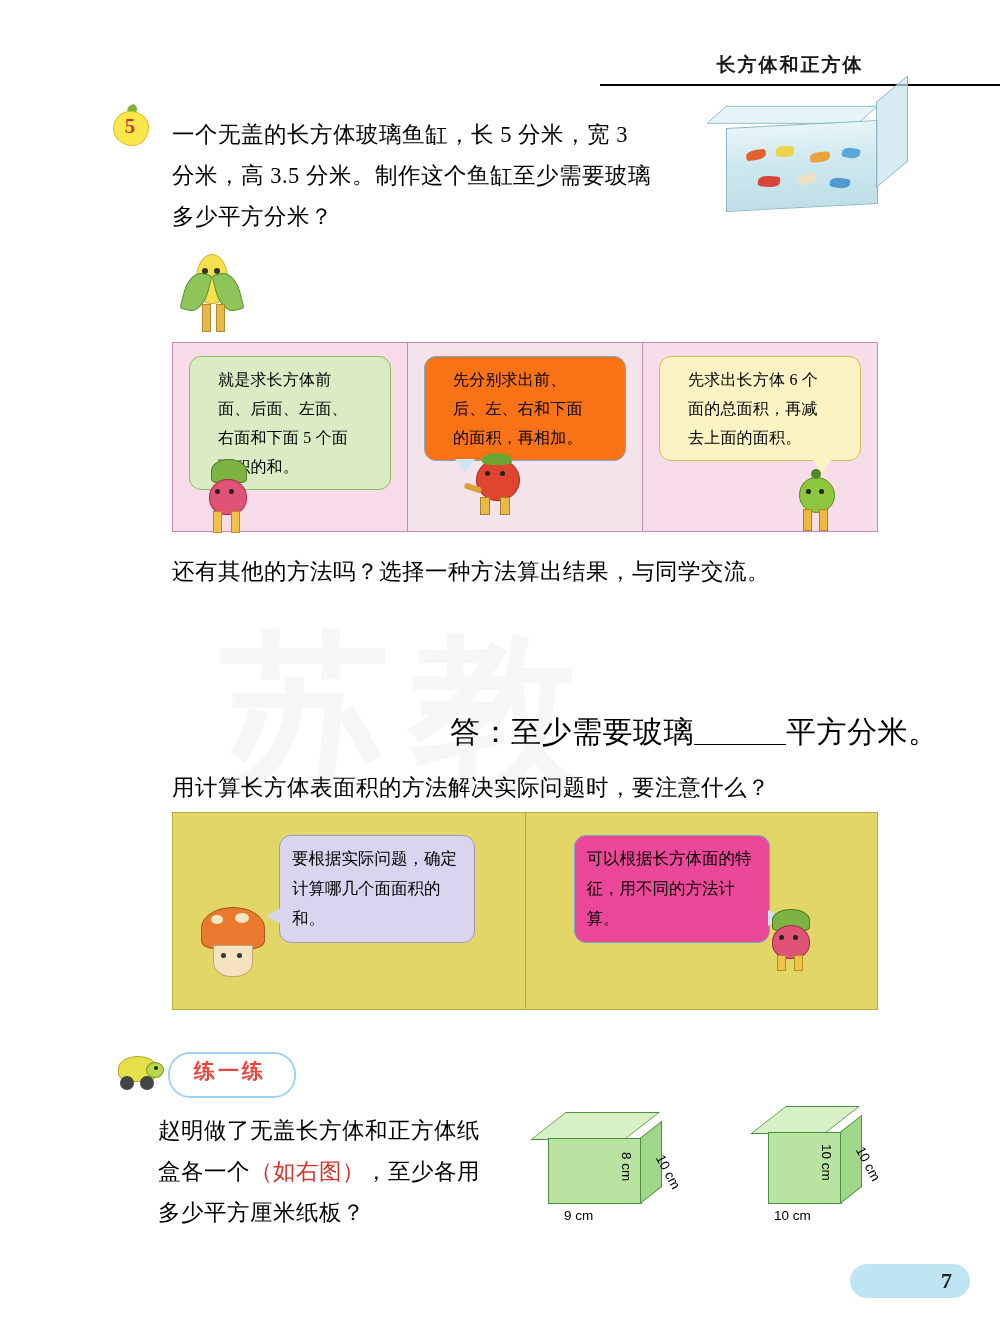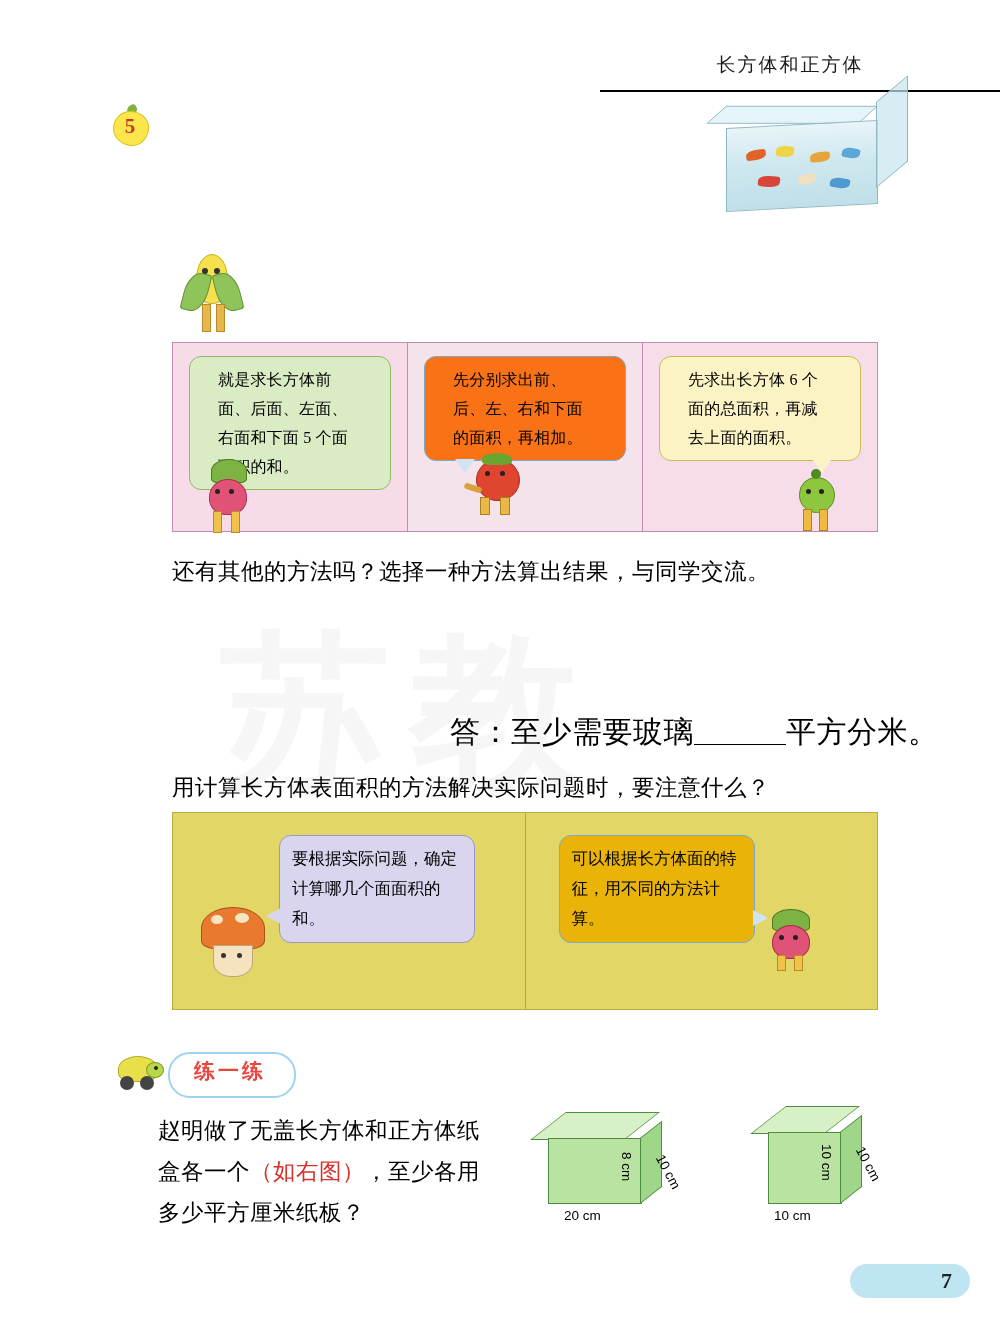--- a/index.html
+++ b/index.html
@@ -25,24 +25,24 @@
   
   .header {
     position: absolute;
     right: 0;
     top: 52px;
     width: 420px;
     text-align: center;
   }
   .header-title {
     font-size: 19px;
-    font-weight: normal;
+    font-weight: bold;
     letter-spacing: 2px;
     color: #1a1a1a;
-    padding-bottom: 12px;
+    padding-bottom: 6px;
   }
   .header-rule {
     height: 2px;
     background: #000;
     width: 400px;
     margin-left: 20px;
   }
 
   
   .q-badge {
@@ -273,22 +273,22 @@
     line-height: 30px;
     border-radius: 12px;
     padding: 8px 12px;
   }
   .mb2-purple {
     left: 106px;
     background: #d9d5ef;
     border: 1.5px solid #9a97c6;
   }
   .mb2-blue {
-    left: 33px;
-    background: #eab308;
+    left: 48px;
+    background: #ec4899;
     border: 1.5px solid #7aa8cf;
   }
 
   
   .practice-cloud {
     position: absolute;
     left: 168px;
     top: 1052px;
     width: 124px;
     height: 42px;
@@ -397,20 +397,21 @@
   </div>
 
   <div class="watermark">苏教</div>
 
   <div class="q-badge">
     <div class="stem"></div>
     <div class="blob"></div>
     <div class="num">5</div>
   </div>
 
+  <div class="q-text">一个无盖的长方体玻璃鱼缸，长 5 分米，宽 3 分米，高 3.5 分米。制作这个鱼缸至少需要玻璃多少平方分米？</div>
 
   <div class="tank">
     <div class="top"></div>
     <div class="body"></div>
     <div class="side"></div>
     <div class="fish" style="left:28px;top:50px;width:20px;height:10px;background:#e2622e;transform:rotate(-8deg);"></div>
     <div class="fish" style="left:58px;top:46px;width:18px;height:11px;background:#efd34a;transform:rotate(6deg);"></div>
     <div class="fish" style="left:92px;top:52px;width:20px;height:10px;background:#e8a33d;transform:rotate(-4deg);"></div>
     <div class="fish" style="left:124px;top:48px;width:18px;height:10px;background:#5aa7d8;transform:rotate(10deg);"></div>
     <div class="fish" style="left:40px;top:76px;width:22px;height:11px;background:#d9453a;transform:rotate(5deg);"></div>
@@ -535,21 +536,21 @@
   <div class="practice-text">
     <span>赵明做了无盖长方体和正方体纸盒各一个</span><span class="red">（如右图）</span><span>，至少各用多少平方厘米纸板？</span>
   </div>
 
   <div class="boxfig" style="left:548px;top:1112px;width:170px;height:130px;">
     <div class="topf" style="left:18px;top:0px;width:92px;height:26px;transform:skewX(-52deg);transform-origin:left top;"></div>
     <div class="front" style="left:0px;top:26px;width:92px;height:64px;"></div>
     <div class="sidef" style="left:92px;top:26px;width:20px;height:64px;transform:skewY(-38deg);transform-origin:left top;"></div>
     <div class="dim dim-v" style="left:86px;top:40px;">8 cm</div>
     <div class="dim dim-v" style="left:118px;top:40px;transform:rotate(62deg);">10 cm</div>
-    <div class="dim" style="left:16px;top:96px;">20 cm</div>
+    <div class="dim" style="left:16px;top:96px;">9 cm</div>
   </div>
 
   <div class="boxfig" style="left:768px;top:1106px;width:170px;height:136px;">
     <div class="topf" style="left:18px;top:0px;width:72px;height:26px;transform:skewX(-52deg);transform-origin:left top;"></div>
     <div class="front" style="left:0px;top:26px;width:72px;height:70px;"></div>
     <div class="sidef" style="left:72px;top:26px;width:20px;height:70px;transform:skewY(-38deg);transform-origin:left top;"></div>
     <div class="dim dim-v" style="left:66px;top:38px;">10 cm</div>
     <div class="dim dim-v" style="left:98px;top:38px;transform:rotate(62deg);">10 cm</div>
     <div class="dim" style="left:6px;top:102px;">10 cm</div>
   </div>

